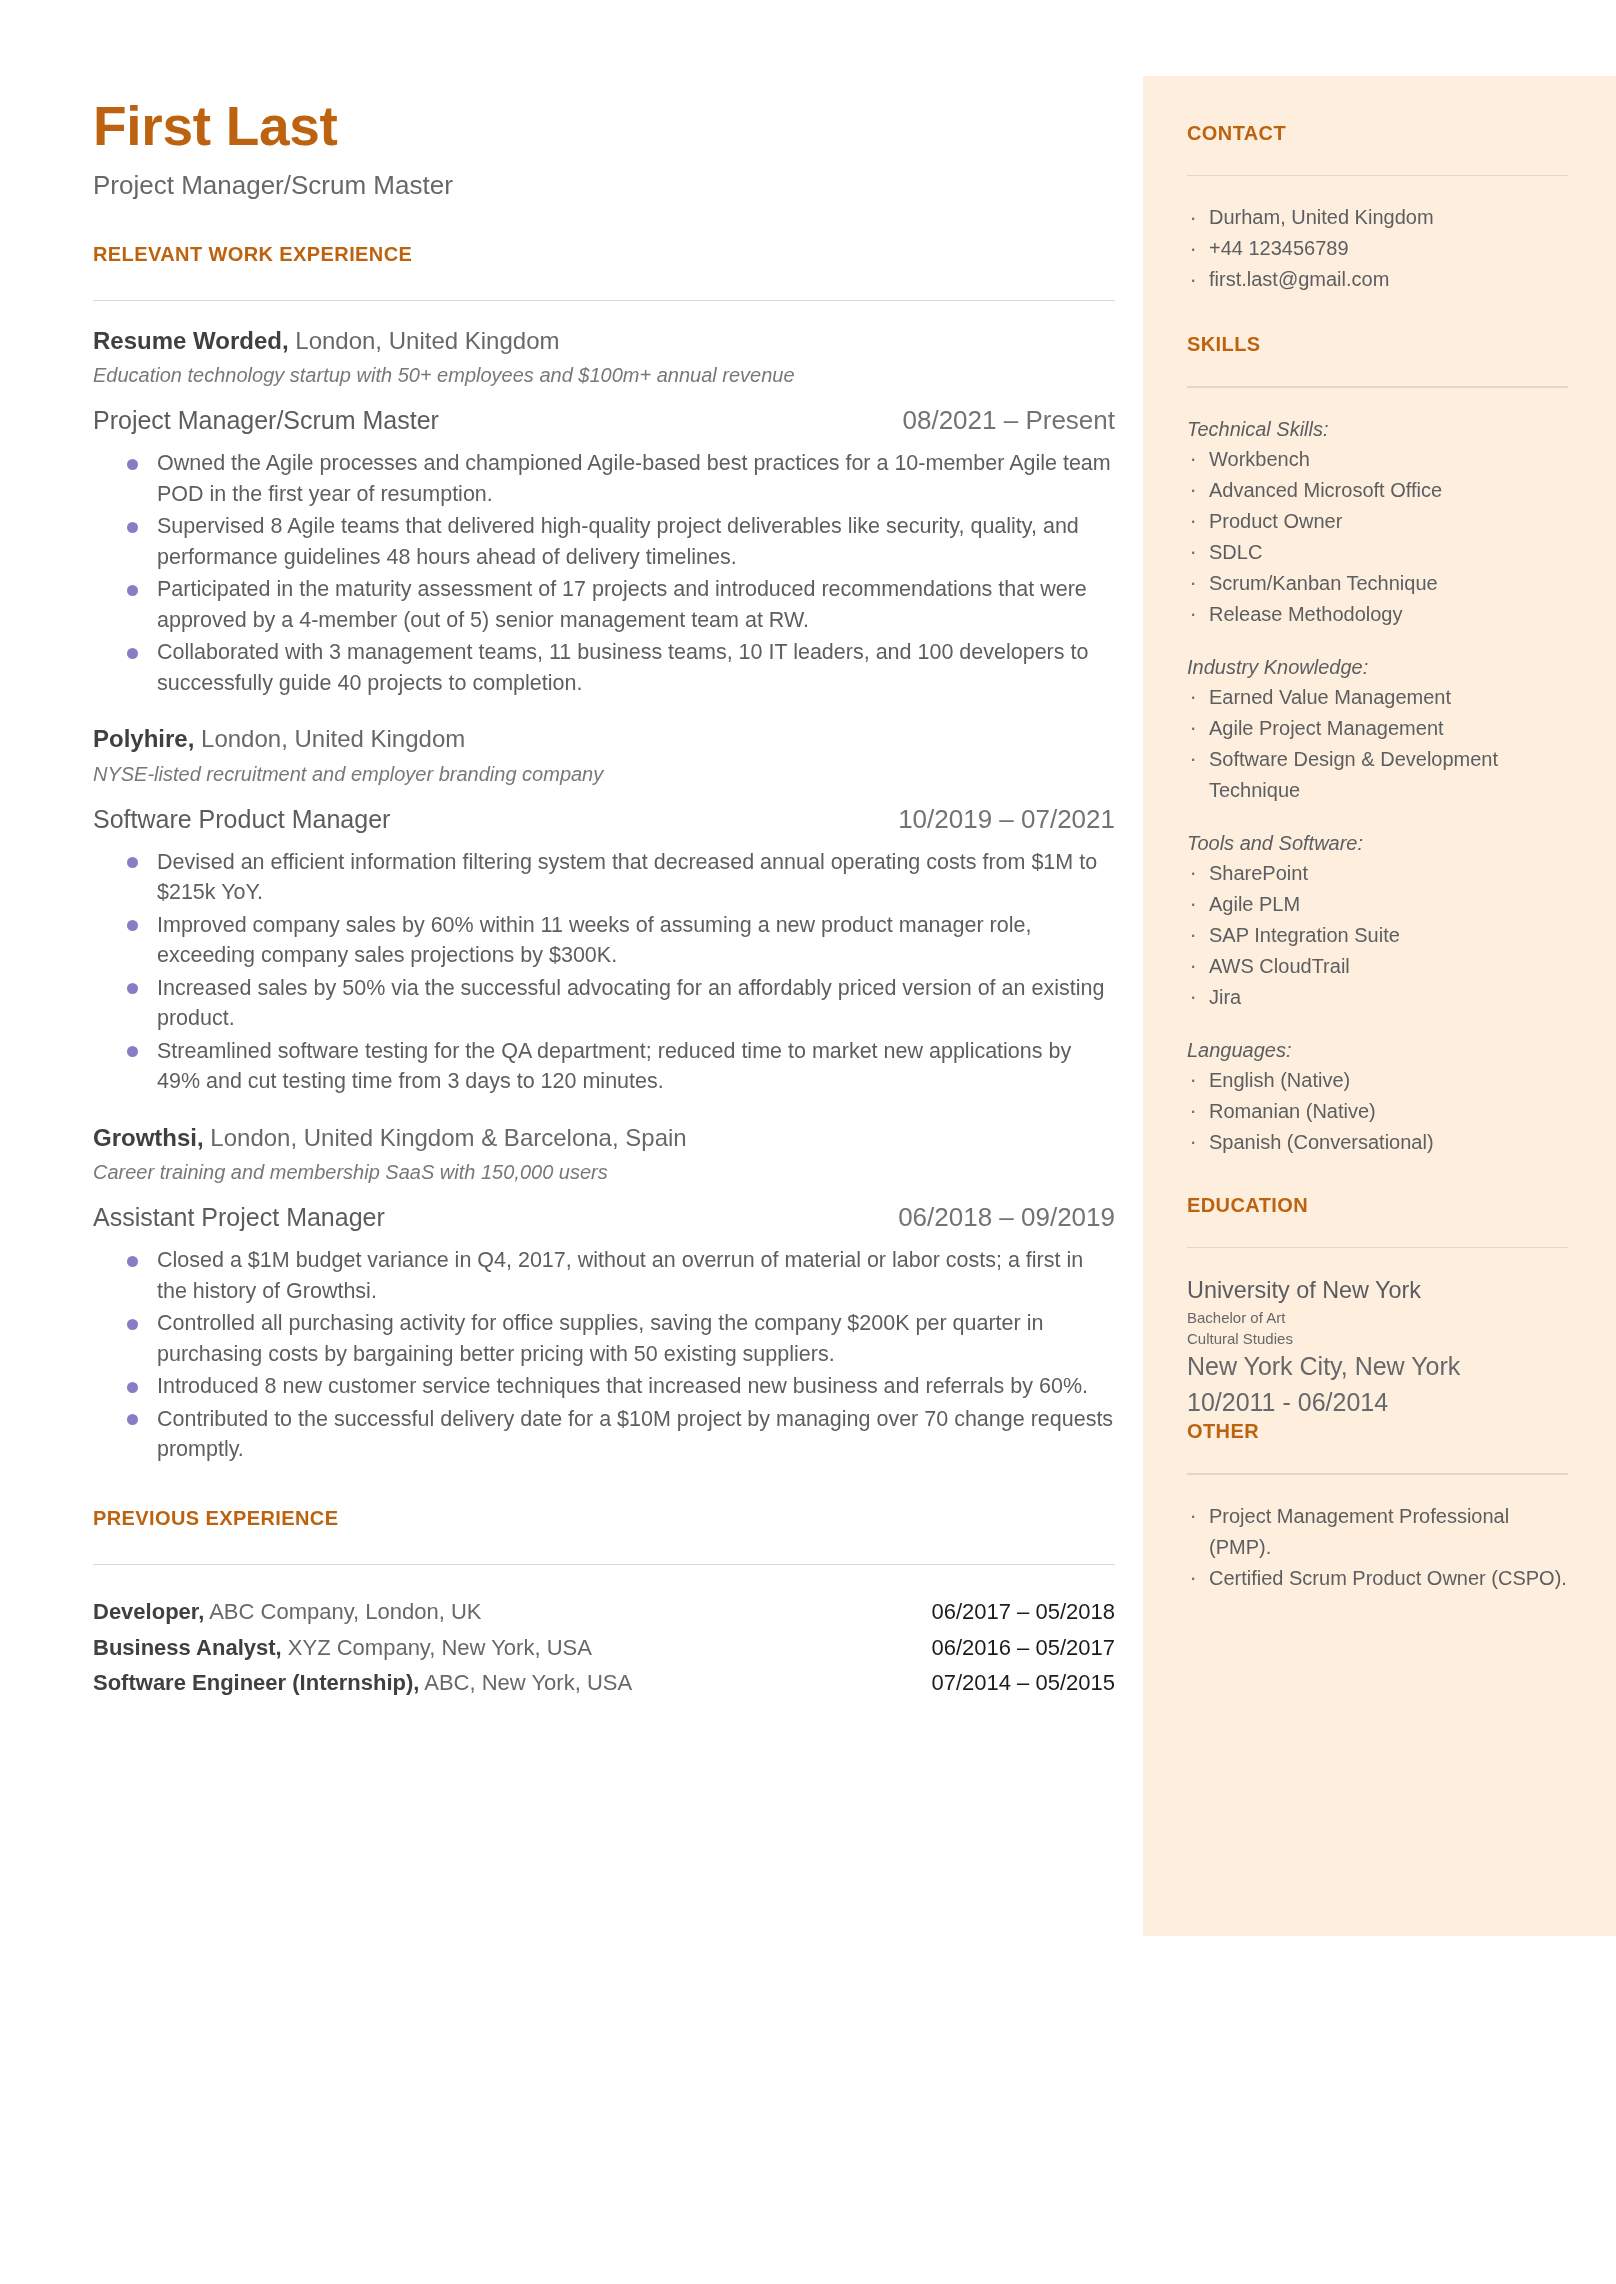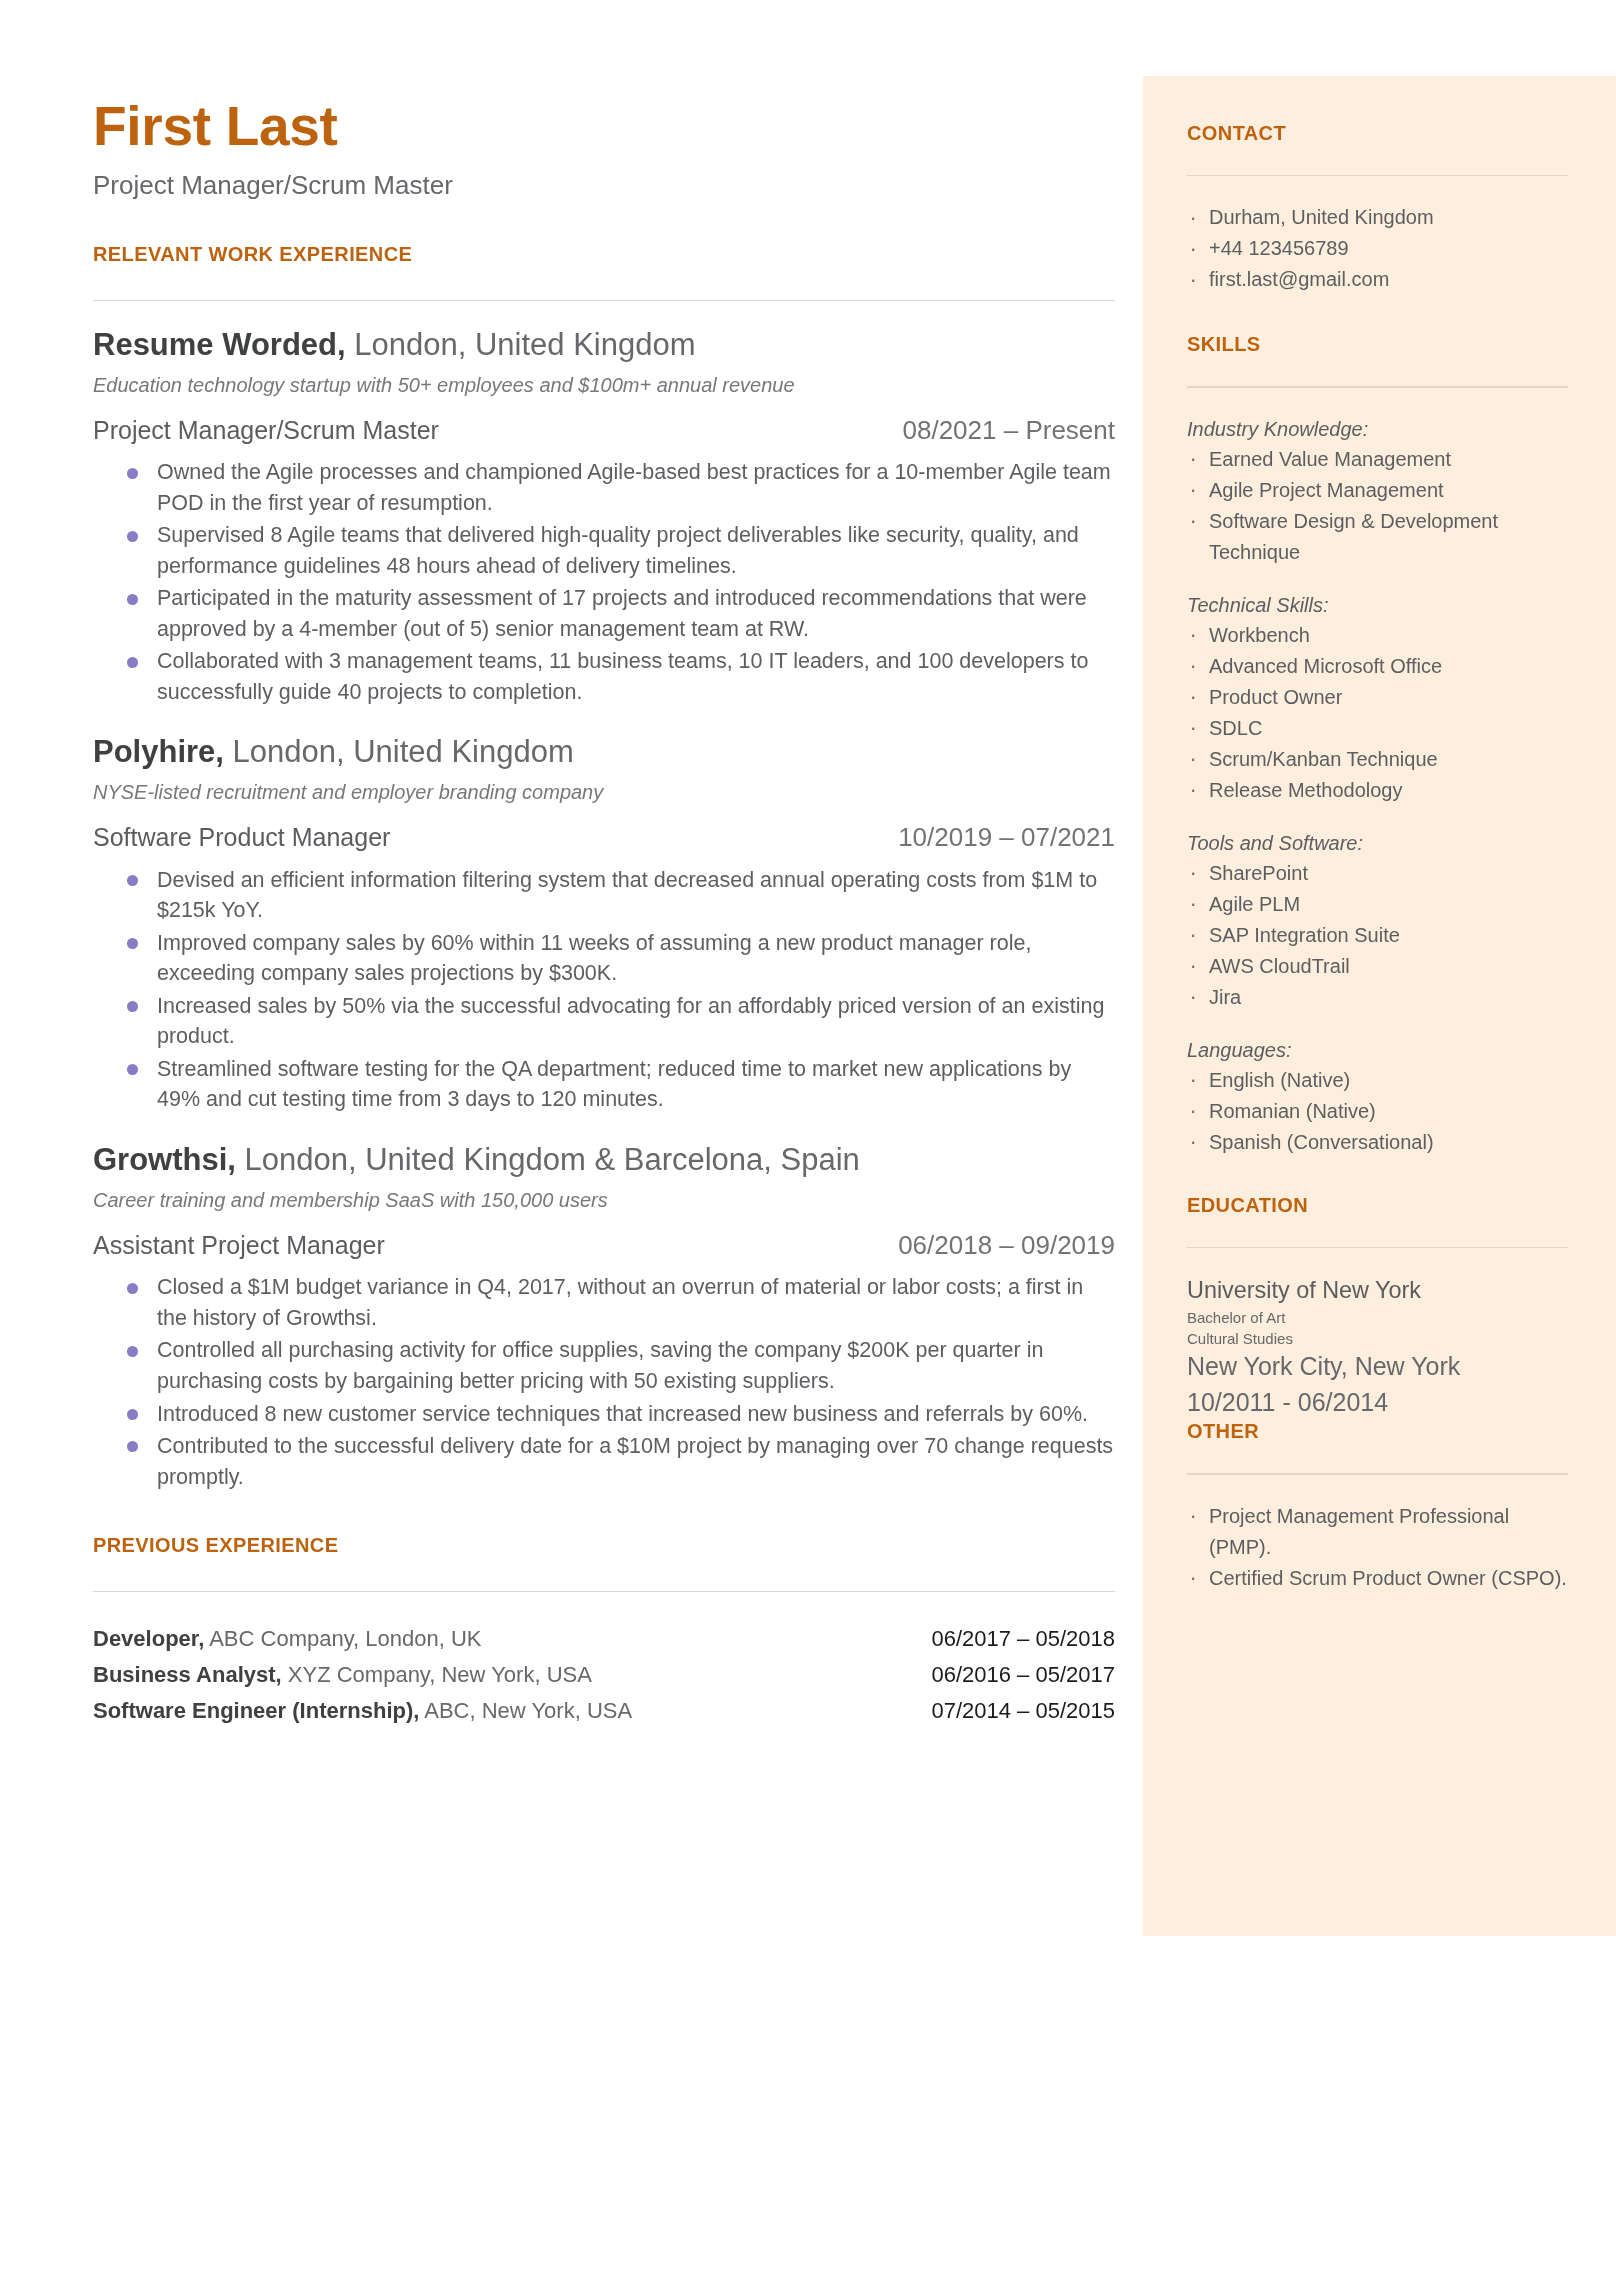--- a/index.html
+++ b/index.html
@@ -73,21 +73,21 @@
     background: #d8d8d8;
     margin-top: 34px;
     width: 100%;
   }
 
   
   .job { margin-top: 25px; }
   .job:first-of-type { margin-top: 23.4px; }
 
   .company {
-    font-size: 31px;
+    font-size: 24px;
     color: #66686b;
     line-height: 1.3;
   }
   .company b { color: #3f4042; font-weight: bold; }
 
   .company-desc {
     font-size: 20px;
     font-style: italic;
     color: #76787b;
     margin-top: 6.5px;
@@ -237,43 +237,43 @@
         <li>+44 123456789</li>
         <li>first.last@gmail.com</li>
       </ul>
     </div>
 
     <div style="margin-top:38px">
       <div class="side-head">SKILLS</div>
       <div class="side-rule"></div>
 
       <div class="side-block">
-
-        <div class="skill-group">
-          <div class="group-label">Industry Knowledge:</div>
-          <ul class="side-list">
-            <li>Earned Value Management</li>
-            <li>Agile Project Management</li>
-            <li>Software Design &amp; Development Technique</li>
-          </ul>
-        </div>
 
         <div class="skill-group">
           <div class="group-label">Technical Skills:</div>
           <ul class="side-list">
             <li>Workbench</li>
             <li>Advanced Microsoft Office</li>
             <li>Product Owner</li>
             <li>SDLC</li>
             <li>Scrum/Kanban Technique</li>
             <li>Release Methodology</li>
           </ul>
         </div>
 
         <div class="skill-group">
+          <div class="group-label">Industry Knowledge:</div>
+          <ul class="side-list">
+            <li>Earned Value Management</li>
+            <li>Agile Project Management</li>
+            <li>Software Design &amp; Development Technique</li>
+          </ul>
+        </div>
+
+        <div class="skill-group">
           <div class="group-label">Tools and Software:</div>
           <ul class="side-list">
             <li>SharePoint</li>
             <li>Agile PLM</li>
             <li>SAP Integration Suite</li>
             <li>AWS CloudTrail</li>
             <li>Jira</li>
           </ul>
         </div>
 

